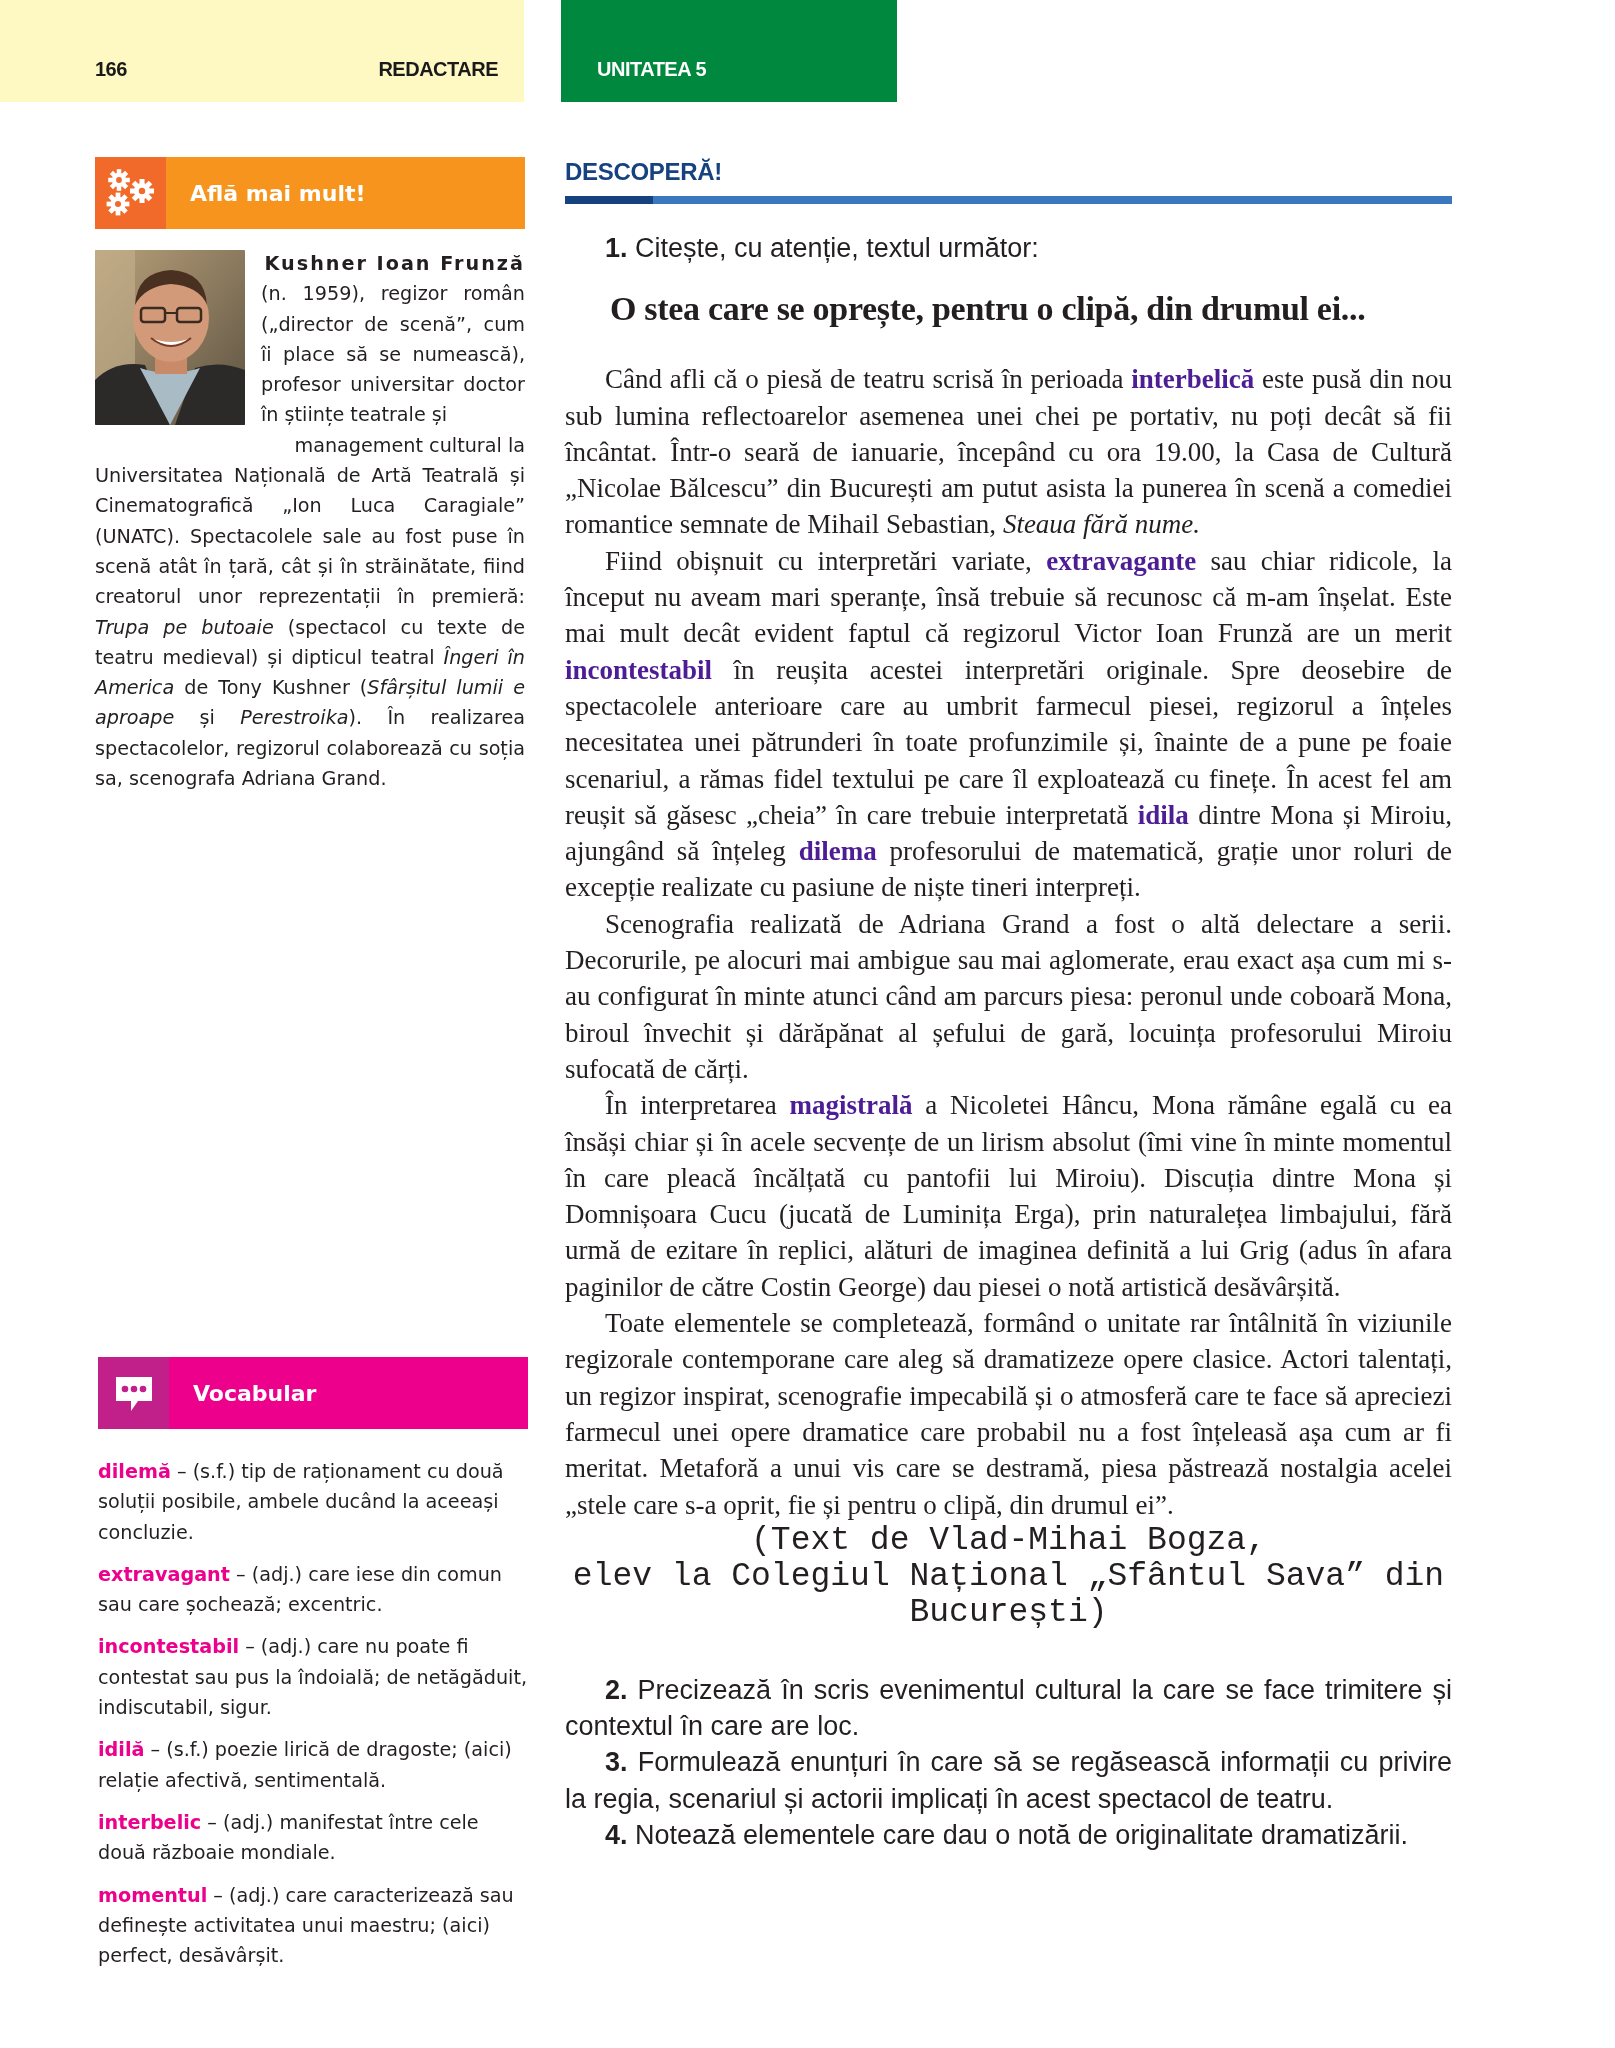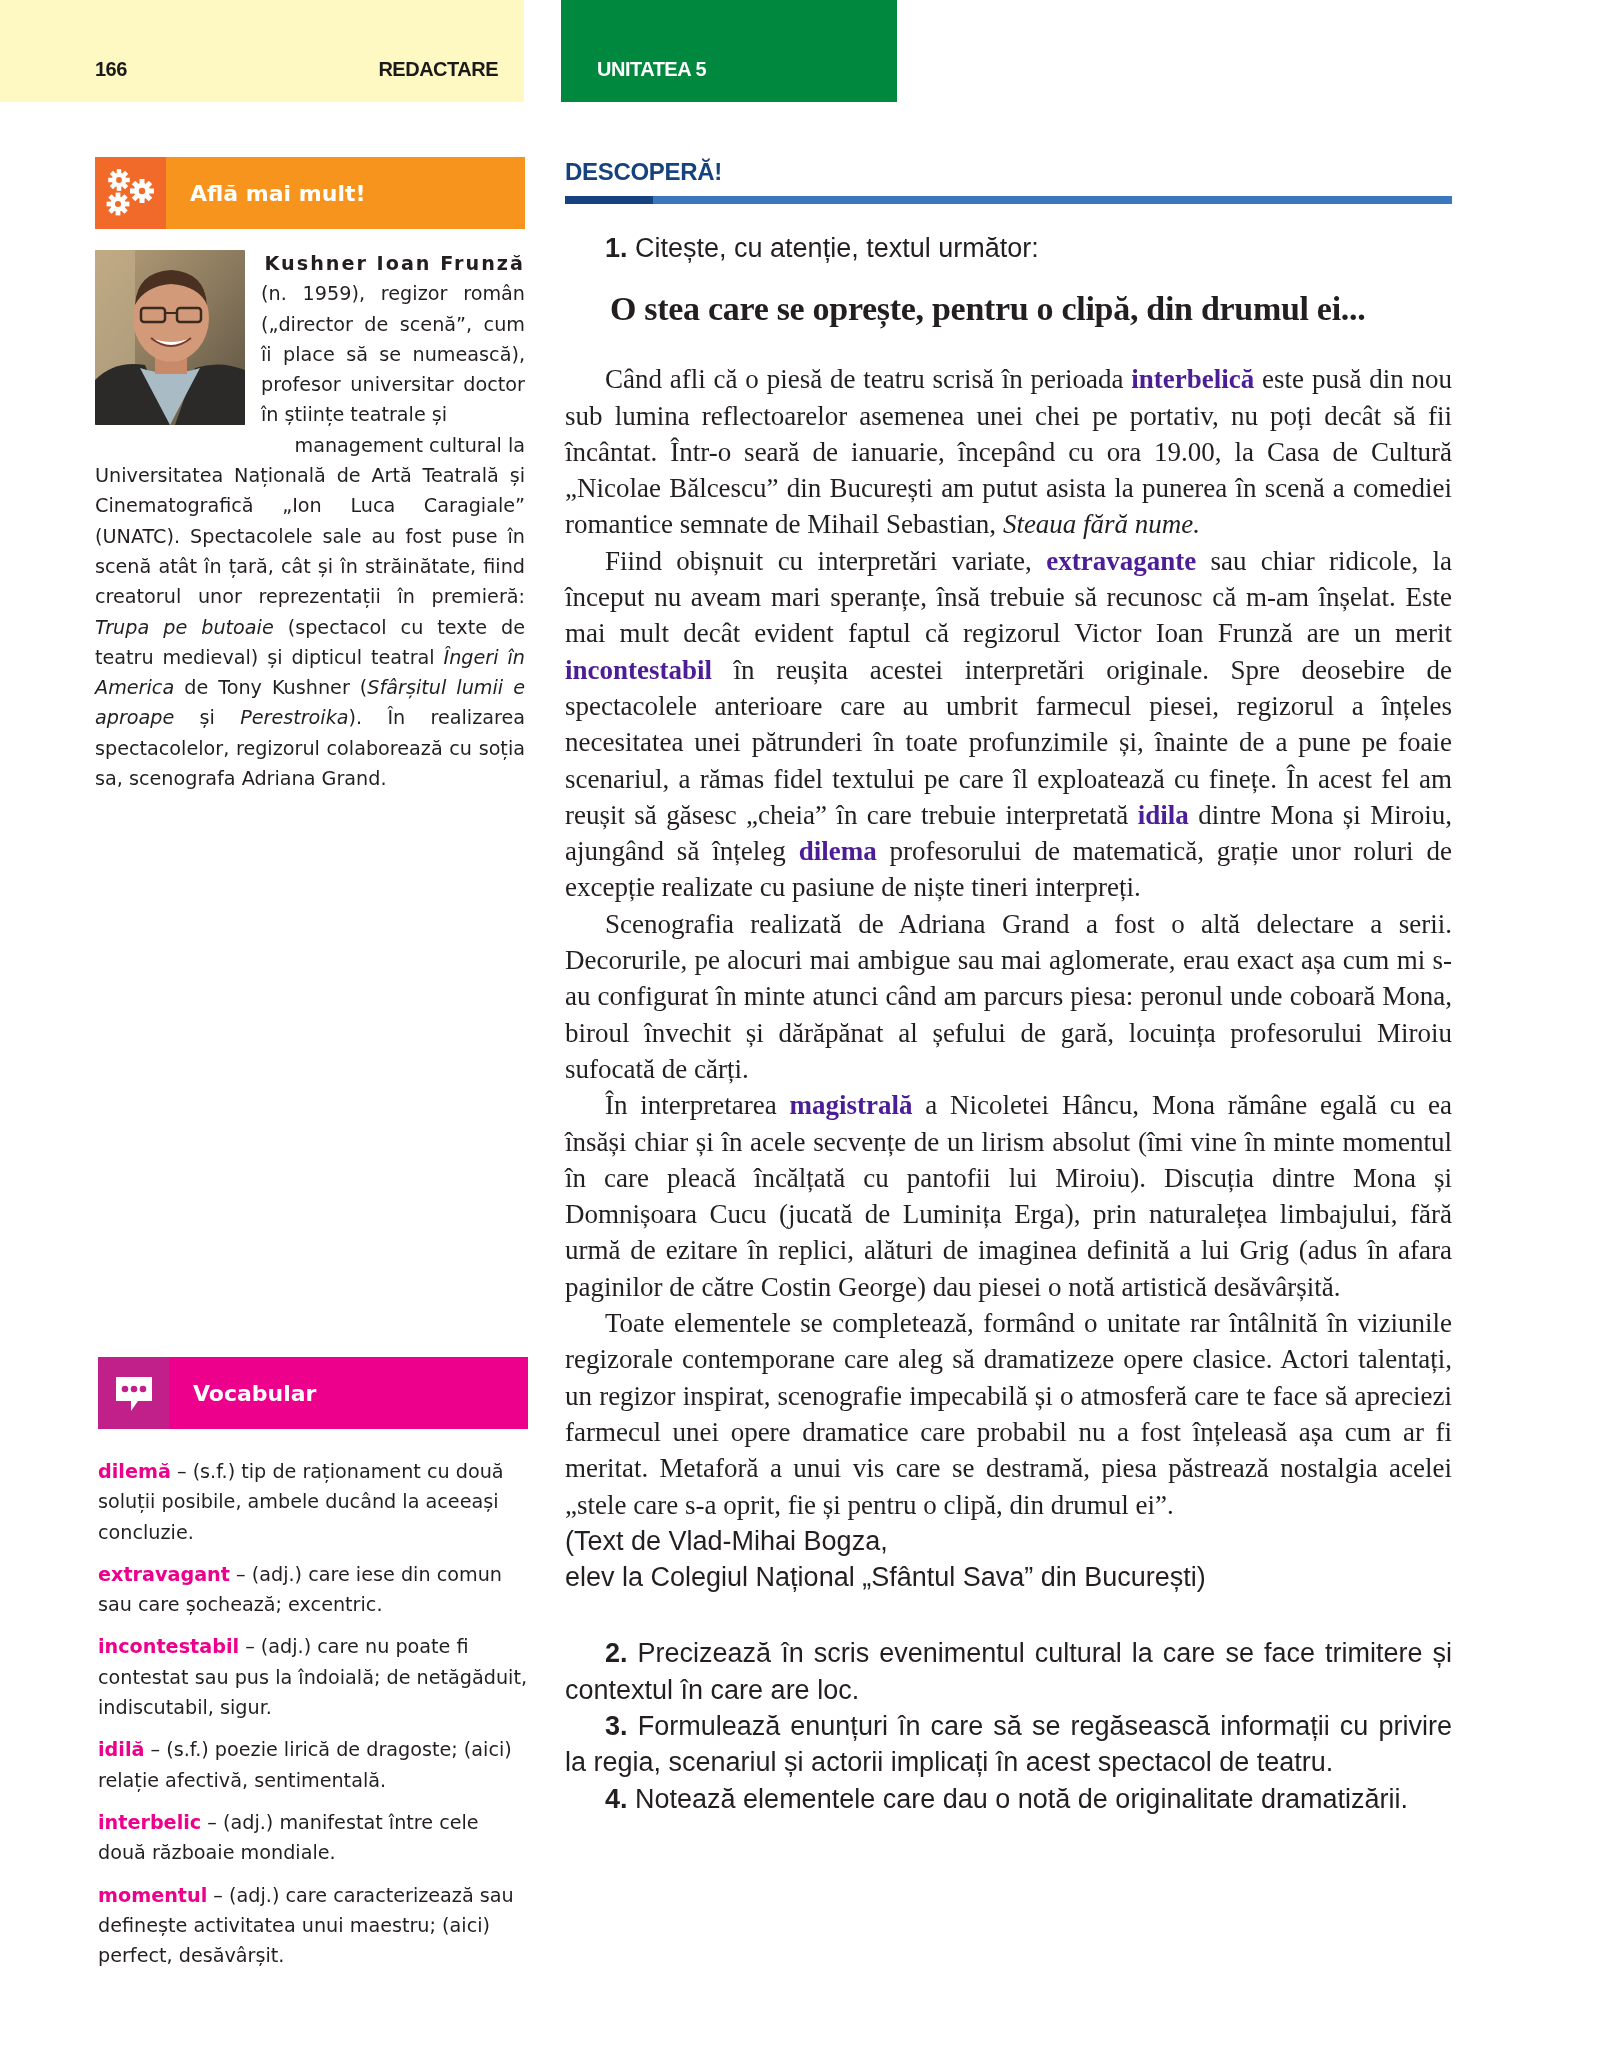--- a/index.html
+++ b/index.html
@@ -41,21 +41,21 @@
     .rule { position: relative; margin-top: 10px; height: 8px; width: 887px; background: #3a77bd; }
     .rule-dark { position: absolute; left: 0; top: 0; width: 88px; height: 8px; background: #16427f; }
     .task { font-family: Liberation Sans, sans-serif; font-size: 27px; line-height: 36.3px; color: #231f20; }
     .task b { font-weight: bold; }
     .task1 { margin-top: 26px; padding-left: 40px; }
     .article-title { margin-top: 24px; padding-left: 45px; font-family: "Liberation Serif", serif; font-weight: bold; font-size: 34px; color: #231f20; letter-spacing: -0.3px; }
     .article { margin-top: 33px; font-family: "Liberation Serif", serif; font-size: 27px; line-height: 36.3px; text-align: justify; color: #231f20; }
     .article p { text-indent: 40px; }
     .kw { color: #4c1d95; font-weight: bold; }
     .article em { font-style: italic; }
-    .byline { text-align: left; font-family: Liberation Sans, sans-serif; font-size: 27px; line-height: 36.3px; }
+    .byline { text-align: center; font-family: Liberation Mono, monospace; font-size: 33px; line-height: 36.3px; }
     .tasks { margin-top: 40px; text-align: justify; }
     .tasks p { text-indent: 40px; }
   </style>
 </head>
 <body>
 
 <div class="header">
   <div class="header-light">
     <span class="page-number">166</span>
     <span class="section-label">REDACTARE</span>

